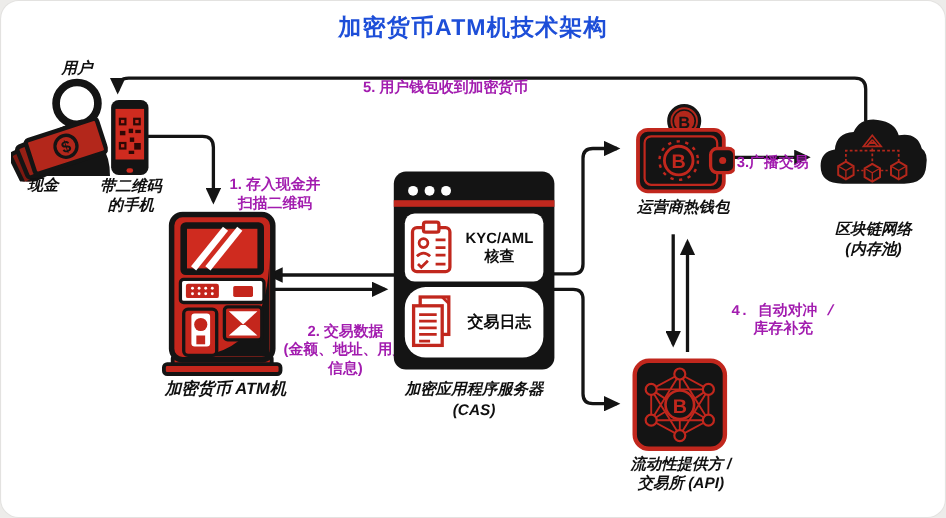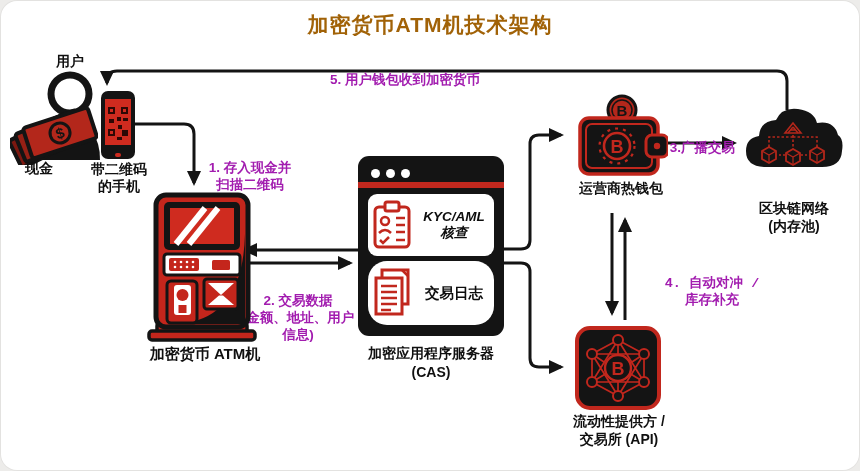--- a/index.html
+++ b/index.html
@@ -11,26 +11,26 @@
   }
   .stage{position:relative;width:860px;height:471px;}
   .card-bg{
     position:absolute;left:1px;top:1px;right:1px;bottom:1px;
     background:#ffffff;border-radius:16px;
     box-shadow:0 0 0 1px rgba(0,0,0,.04);
   }
   .abs{position:absolute;}
   .title{
     position:absolute;left:0;top:11px;width:860px;
-    text-align:center;font-size:21px;font-weight:700;color:#a16207;
+    text-align:center;font-size:21px;font-weight:700;color:#1d4ed8;
     letter-spacing:1px;
   }
   .lbl{
     position:absolute;font-weight:700;color:#101010;text-align:center;
-    font-size:14px;line-height:17px;white-space:nowrap;
+    font-size:14px;line-height:17px;white-space:nowrap;font-style:italic;
   }
   .flow-lbl{
     position:absolute;font-weight:700;color:#a21caf;text-align:center;
     font-size:13.5px;line-height:17px;white-space:nowrap;margin-top:20px;
   }
   .arrow-layer{position:absolute;left:0;top:0;pointer-events:none;}
   
   .cas{
     position:absolute;left:358px;top:156px;width:146px;height:180px;
     background:#141414;border-radius:11px;
@@ -82,21 +82,21 @@
       <path d="M625,320 V220" marker-end="url(#ah)"></path>
 
       <path d="M787,110 V81 Q787,71 777,71 H117 Q107,71 107,81 V83" marker-end="url(#ah)"></path>
     </g>
   </svg>
 
   <div class="flow-lbl" style="left:198px;top:139px;width:104px;">
     <div>1. 存入现金并</div>
     <div>扫描二维码</div>
   </div>
-  <div class="flow-lbl" style="left:228px;top:272px;width:140px;text-align:center;">
+  <div class="flow-lbl" style="left:244px;top:272px;width:140px;text-align:center;">
     <div>2. 交易数据</div>
     <div>(金额、地址、用户</div>
     <div>信息)</div>
   </div>
   <div class="flow-lbl" style="left:660px;top:119px;width:85px;">
     <div>3.广播交易</div>
   </div>
   <div class="flow-lbl" style="left:662px;top:255px;width:100px;font-family:Liberation Mono, monospace;">
     <div>4. 自动对冲 /</div>
     <div>库存补充</div>
@@ -192,21 +192,21 @@
   <div class="lbl" style="left:140px;top:345px;width:130px;font-size:15px;">加密货币 ATM机</div>
 
   <div class="cas">
     <div class="dots">
         <span></span>
         <span></span>
         <span></span>
       </div>
     <div class="stripe"></div>
 
-    <div class="cas-card" style="top:38px;height:62px;font-style:italic;">
+    <div class="cas-card" style="top:38px;height:62px;">
       <svg width="40" height="50" viewBox="0 0 40 50">
         <rect x="3" y="7" width="34" height="40" rx="4" fill="none" stroke="#c1271d" stroke-width="3"></rect>
         <rect x="13" y="2" width="14" height="9" rx="2" fill="#ffffff" stroke="#c1271d" stroke-width="3"></rect>
         <circle cx="13" cy="21" r="4" fill="none" stroke="#c1271d" stroke-width="2.5"></circle>
         <path d="M7,33 Q13,27 19,33" fill="none" stroke="#c1271d" stroke-width="2.5"></path>
         <line x1="24" y1="18" x2="33" y2="18" stroke="#c1271d" stroke-width="2.5"></line>
         <line x1="24" y1="25" x2="33" y2="25" stroke="#c1271d" stroke-width="2.5"></line>
         <line x1="24" y1="32" x2="33" y2="32" stroke="#c1271d" stroke-width="2.5"></line>
         <path d="M8,40 L11,43 L17,37" fill="none" stroke="#c1271d" stroke-width="2.5"></path>
         <line x1="24" y1="40" x2="33" y2="40" stroke="#c1271d" stroke-width="2.5"></line>

